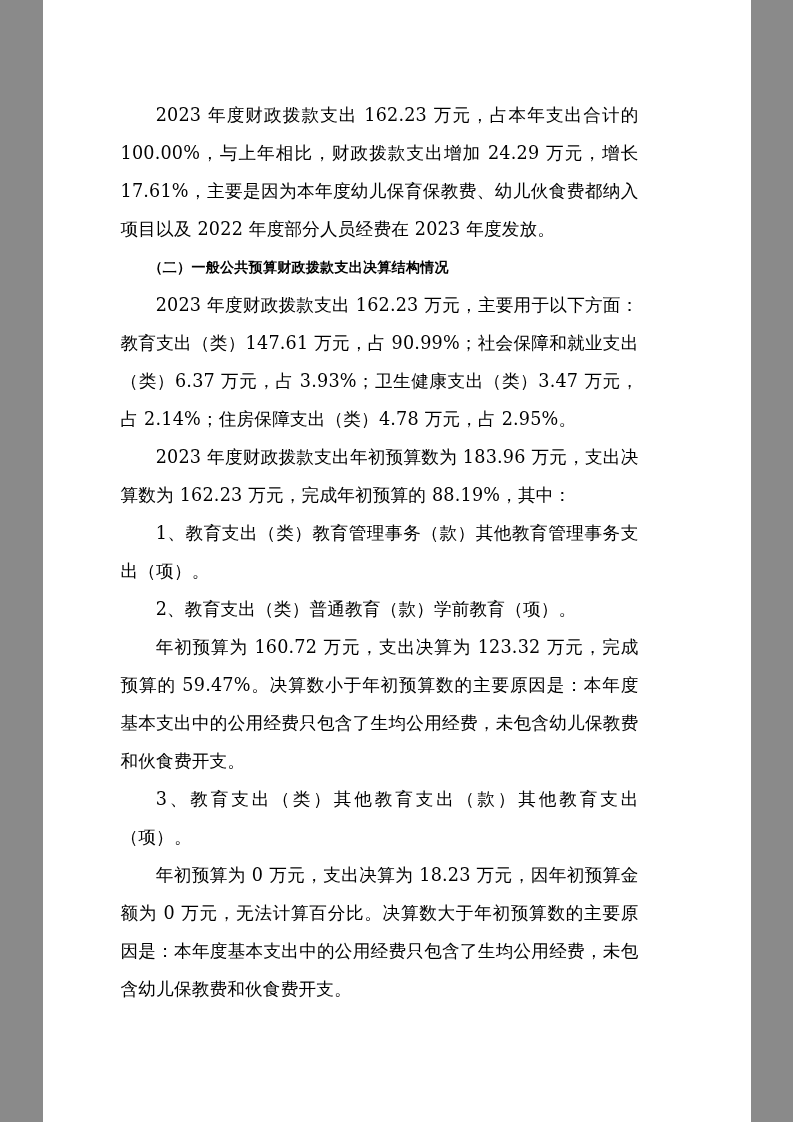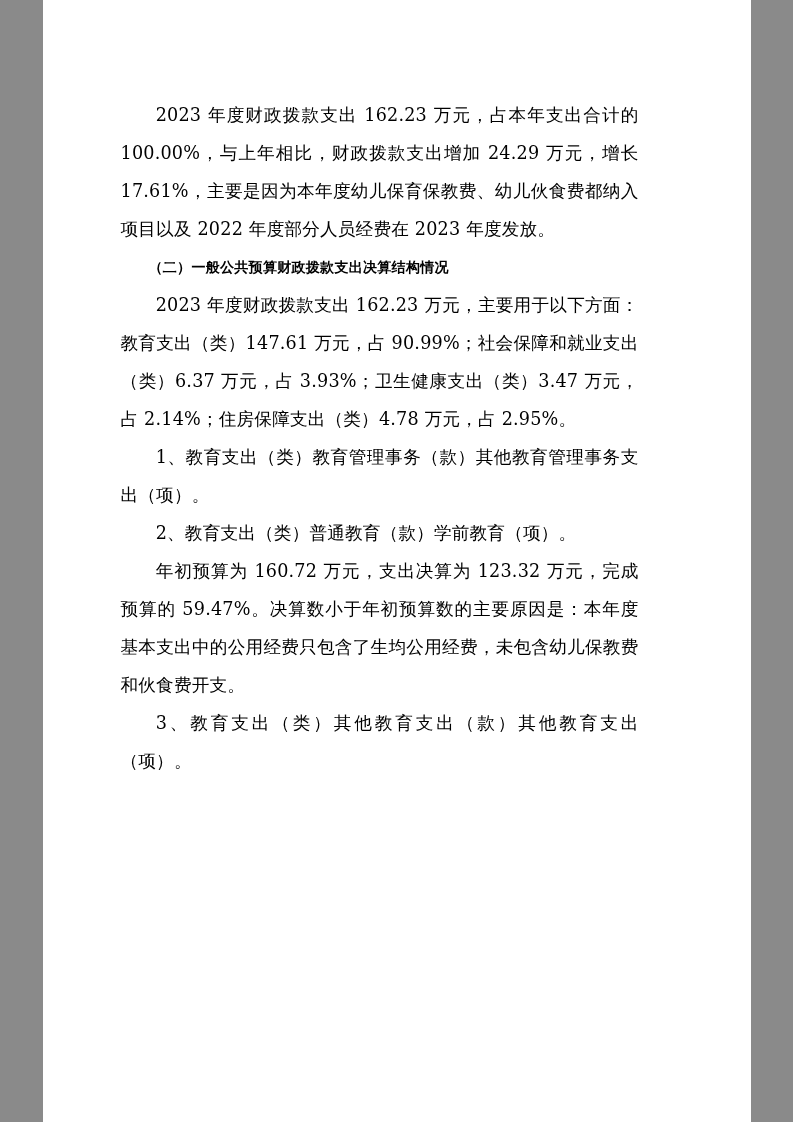--- a/index.html
+++ b/index.html
@@ -52,25 +52,27 @@
 <div class="page">
   <div class="body-text">
 
     <p class="content-block">2023 年度财政拨款支出 162.23 万元，占本年支出合计的 100.00%，与上年相比，财政拨款支出增加 24.29 万元，增长 17.61%，主要是因为本年度幼儿保育保教费、幼儿伙食费都纳入项目以及 2022 年度部分人员经费在 2023 年度发放。</p>
 
     <p class="heading">（二）一般公共预算财政拨款支出决算结构情况</p>
 
     <p class="content-block">2023 年度财政拨款支出 162.23 万元，主要用于以下方面：教育支出（类）147.61 万元，占 90.99%；社会保障和就业支出（类）6.37 万元，占 3.93%；卫生健康支出（类）3.47 万元，占 2.14%；住房保障支出（类）4.78 万元，占 2.95%。</p>
 
 
+    <p class="content-block">2023 年度财政拨款支出年初预算数为 183.96 万元，支出决算数为 162.23 万元，完成年初预算的 88.19%，其中：</p>
 
     <p class="content-block">1、教育支出（类）教育管理事务（款）其他教育管理事务支出（项）。</p>
 
 
     <p class="content-block">2、教育支出（类）普通教育（款）学前教育（项）。</p>
 
     <p class="content-block">年初预算为 160.72 万元，支出决算为 123.32 万元，完成预算的 59.47%。决算数小于年初预算数的主要原因是：本年度基本支出中的公用经费只包含了生均公用经费，未包含幼儿保教费和伙食费开支。</p>
 
     <p class="content-block">3、教育支出（类）其他教育支出（款）其他教育支出（项）。</p>
 
+    <p class="content-block">年初预算为 0 万元，支出决算为 18.23 万元，因年初预算金额为 0 万元，无法计算百分比。决算数大于年初预算数的主要原因是：本年度基本支出中的公用经费只包含了生均公用经费，未包含幼儿保教费和伙食费开支。</p>
 
   </div>
 </div>
 
 </body></html>

